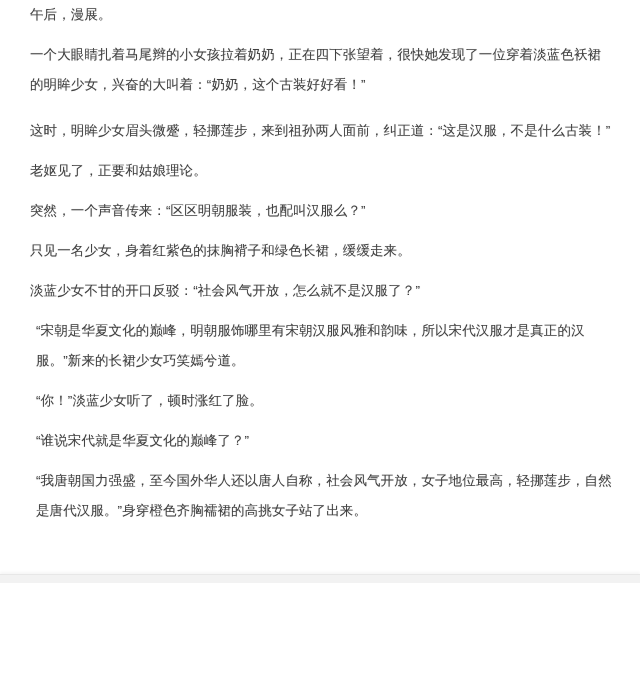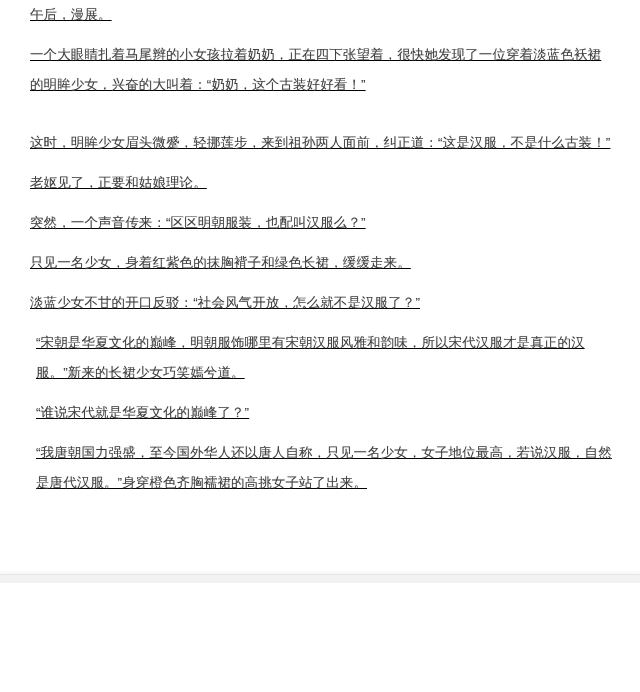--- a/index.html
+++ b/index.html
@@ -7,40 +7,39 @@
     padding: 0;
     background: #ffffff;
   }
   .page {
     position: relative;
     width: 640px;
     height: 583px;
     overflow: hidden;
     background: var(--page-bg, #ffffff);
     font-family: "Liberation Sans", sans-serif;
-    text-decoration: underline;
   }
   .content {
     padding: 0 26px 0 30px;
   }
   .para {
     margin: 0 0 10px 0;
     font-size: 13.5px;
     line-height: 30px;
     color: var(--text-color, #3f3f3f);
     font-weight: 400;
     letter-spacing: 0.1px;
     text-shadow: 0 0 1px rgba(90,90,90,0.28);
     word-break: break-all;
   }
   .para.indent {
     padding-left: 6px;
   }
   .para.gap-before {
-    margin-top: 28px;
+    margin-top: 16px;
   }
   .bottom-strip {
     position: absolute;
     left: 0;
     bottom: 0;
     width: 100%;
     height: 8px;
     background: var(--strip-bg, #f2f2f2);
     border-top: 1px solid var(--strip-border, #e7e7e7);
     box-shadow: 0 -2px 3px rgba(0,0,0,0.04);
@@ -52,17 +51,18 @@
 <div class="page">
   <div class="content">
       <p class="para">午后，漫展。</p>
       <p class="para">一个大眼睛扎着马尾辫的小女孩拉着奶奶，正在四下张望着，很快她发现了一位穿着淡蓝色袄裙的明眸少女，兴奋的大叫着：“奶奶，这个古装好好看！”</p>
       <p class="para gap-before">这时，明眸少女眉头微蹙，轻挪莲步，来到祖孙两人面前，纠正道：“这是汉服，不是什么古装！”</p>
       <p class="para">老妪见了，正要和姑娘理论。</p>
       <p class="para">突然，一个声音传来：“区区明朝服装，也配叫汉服么？”</p>
       <p class="para">只见一名少女，身着红紫色的抹胸褙子和绿色长裙，缓缓走来。</p>
       <p class="para">淡蓝少女不甘的开口反驳：“社会风气开放，怎么就不是汉服了？”</p>
       <p class="para indent">“宋朝是华夏文化的巅峰，明朝服饰哪里有宋朝汉服风雅和韵味，所以宋代汉服才是真正的汉服。”新来的长裙少女巧笑嫣兮道。</p>
+      <p class="para indent">“你！”淡蓝少女听了，顿时涨红了脸。</p>
       <p class="para indent">“谁说宋代就是华夏文化的巅峰了？”</p>
-      <p class="para indent">“我唐朝国力强盛，至今国外华人还以唐人自称，只见一名少女，女子地位最高，若说汉服，自然是唐代汉服。”身穿橙色齐胸襦裙的高挑女子站了出来。</p>
+      <p class="para indent">“我唐朝国力强盛，至今国外华人还以唐人自称，社会风气开放，女子地位最高，轻挪莲步，自然是唐代汉服。”身穿橙色齐胸襦裙的高挑女子站了出来。</p>
     </div>
   <div class="bottom-strip"></div>
 </div>
 
 </body></html>

